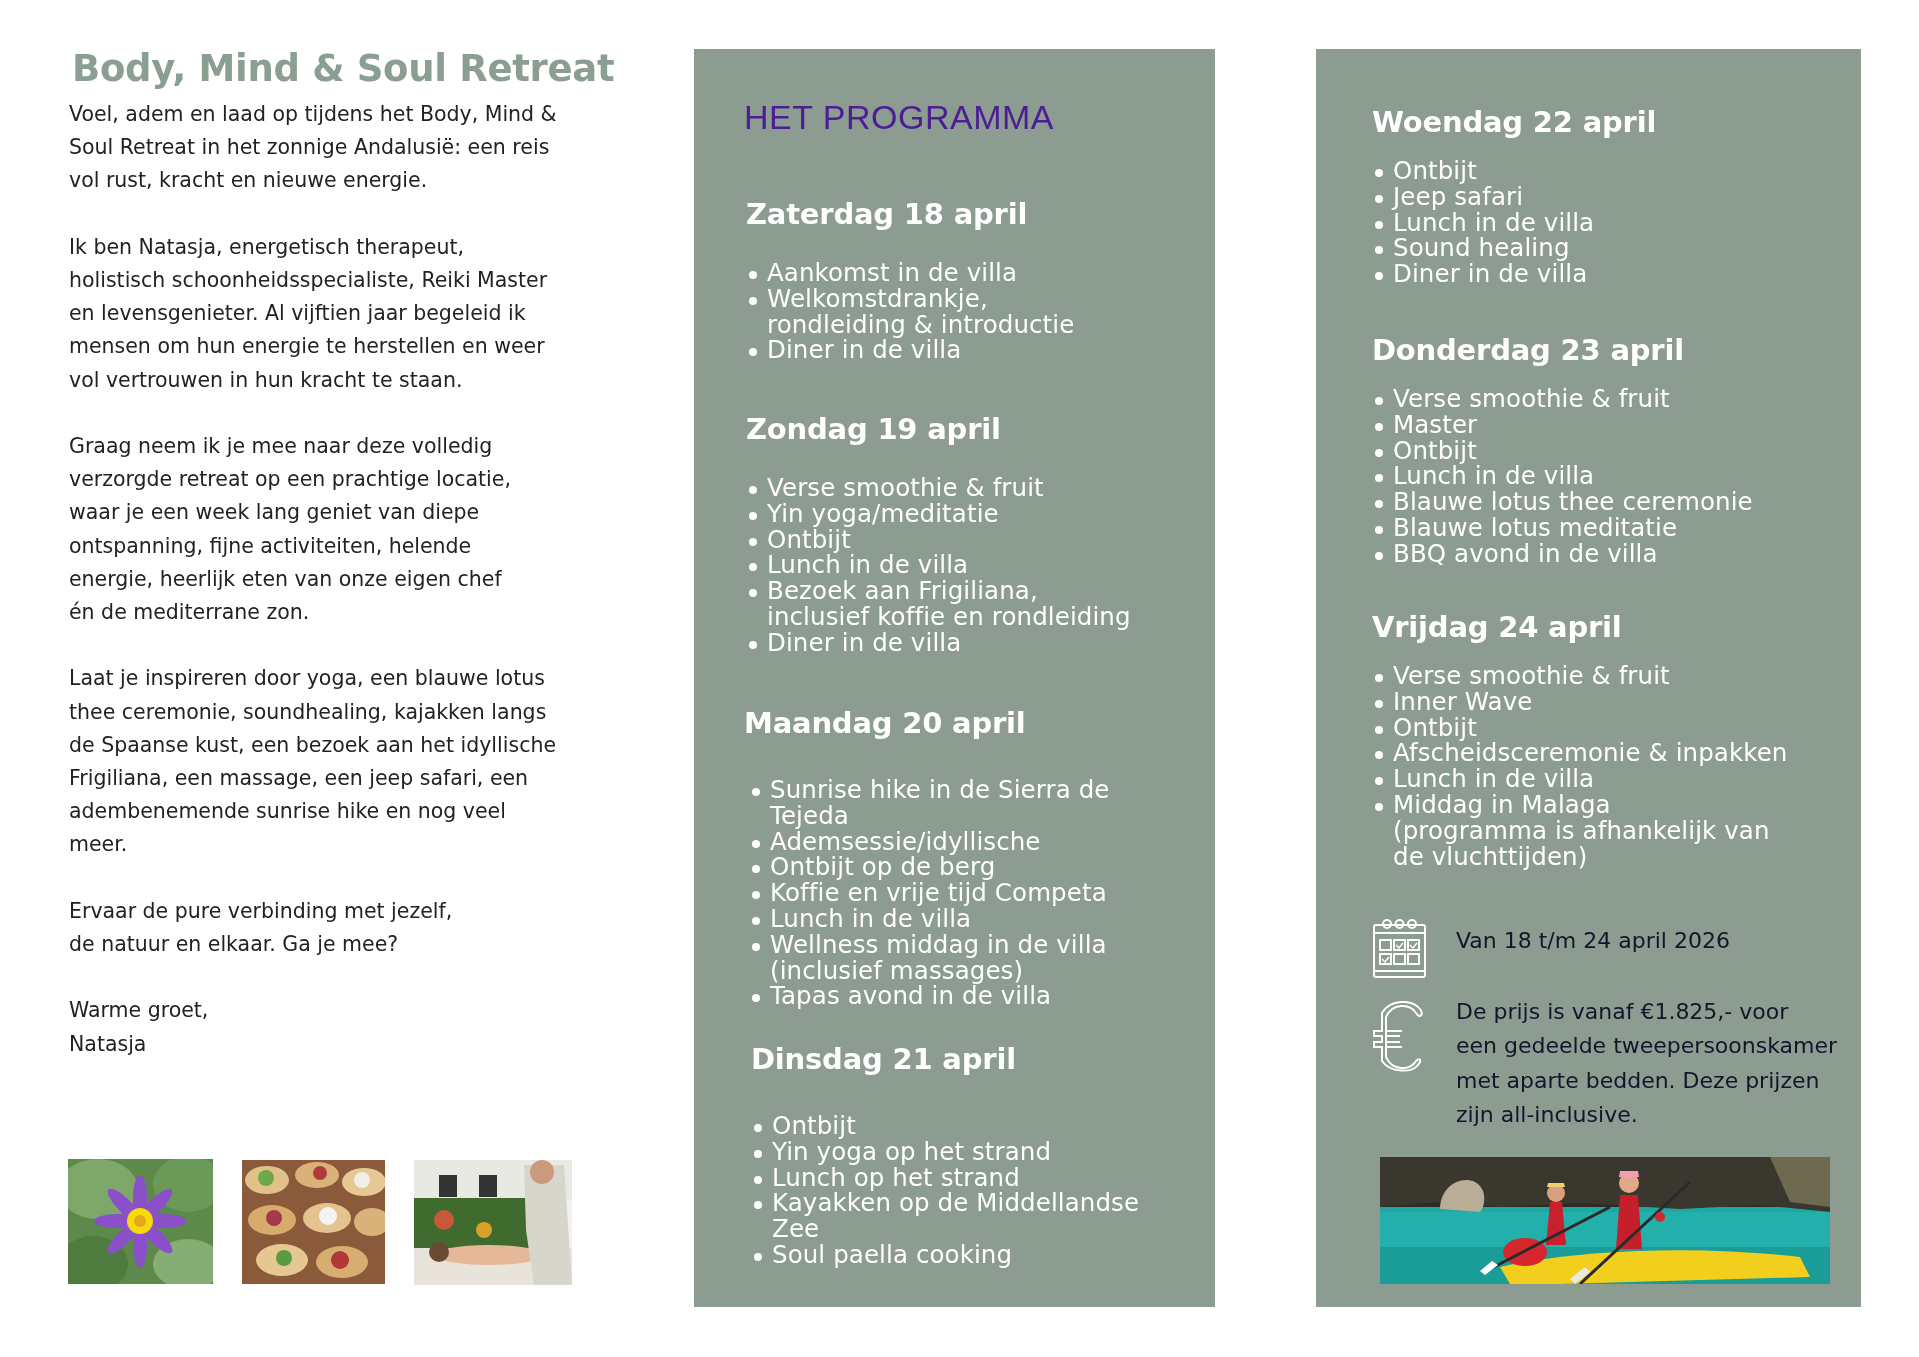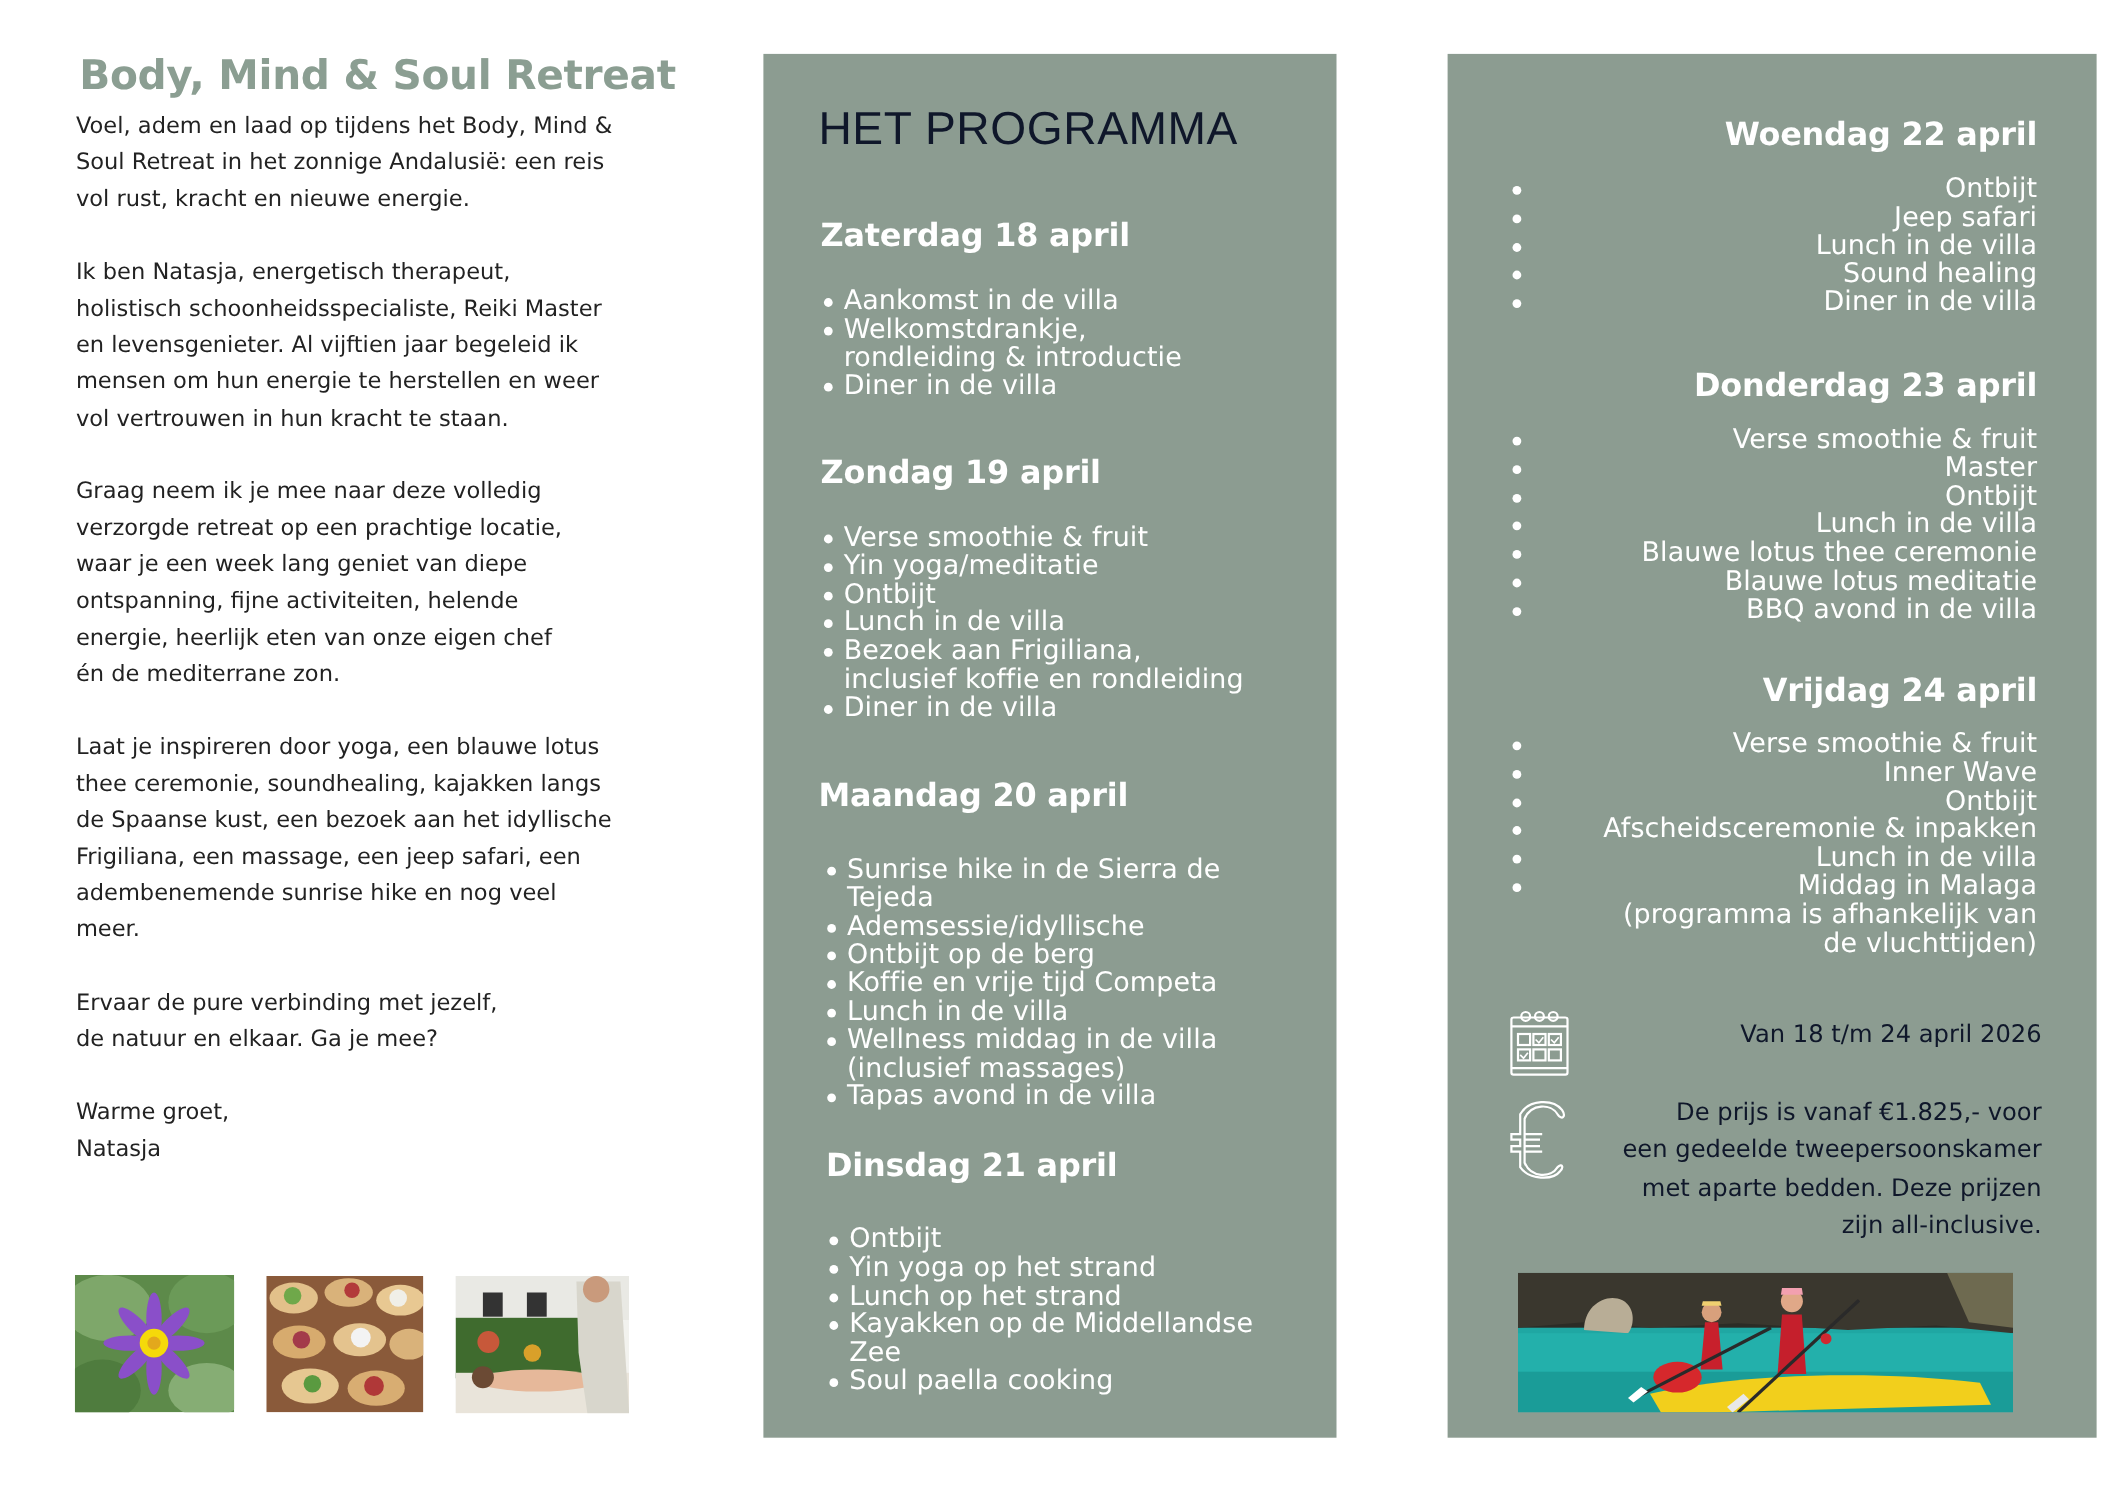--- a/index.html
+++ b/index.html
@@ -16,25 +16,25 @@
     font-size: 20.5px; line-height: 33.2px; color: #222;
   }
   .intro p { margin-bottom: 33.2px; white-space: pre-line; }
   .intro p:last-child { margin-bottom: 12px; }
 
   .thumb { position: absolute; overflow: hidden; }
   .thumb svg { width: 100%; height: 100%; display: block; }
 
   .panel { position: absolute; background: #8c9c91; top: 49px; height: 1258px; }
   .panel.mid { left: 694px; width: 521px; }
-  .panel.right { left: 1316px; width: 590px; text-align: right; }
+  .panel.right { left: 1316px; width: 545px; }
 
   .prog-title {
     position: absolute; left: 50px; top: 40px;
-    font-size: 42px; font-weight: 300; color: #0f172a; letter-spacing: 0.5px;
+    font-size: 34px; font-weight: 300; color: #4c1d95; letter-spacing: 0.5px;
     white-space: nowrap; line-height: 56px; font-family: "Liberation Sans", sans-serif;
   }
   .day { position: absolute; left: 52px; width: 460px; color: #ffffff; }
   .panel.right .day { left: 56px; width: 480px; }
   .day h2 {
     font-size: 29px; font-weight: bold; line-height: 36px; white-space: nowrap;
     letter-spacing: -0.2px;
   }
   .day ul { list-style: none; margin-top: var(--gap, 26px); }
   .day li {

